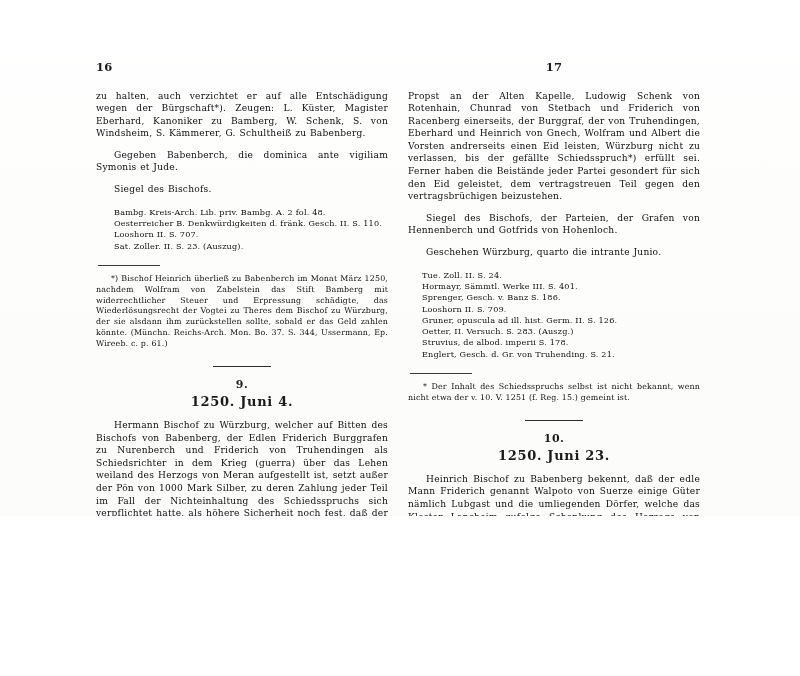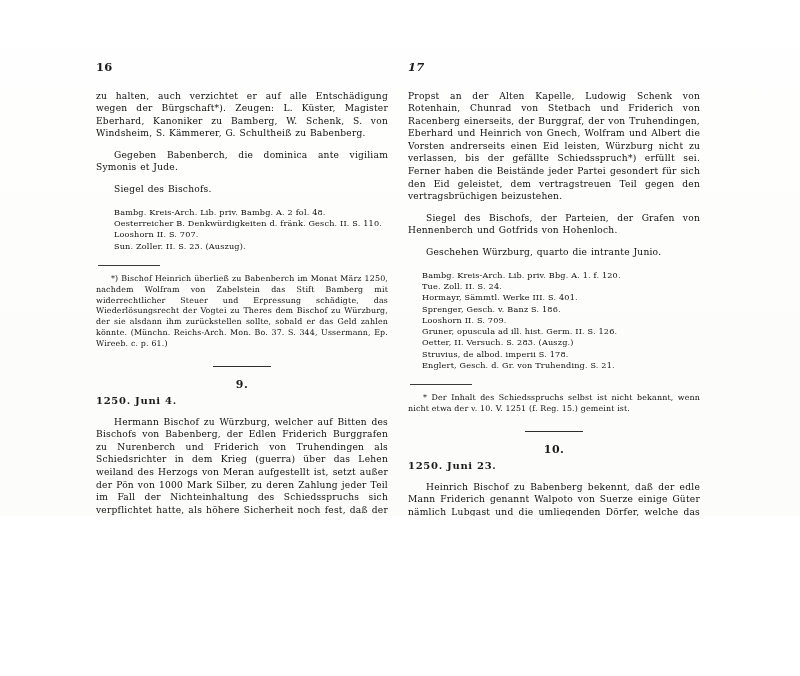--- a/index.html
+++ b/index.html
@@ -41,21 +41,21 @@
 
   .folio {
     font-family: "DejaVu Serif", "Liberation Serif", serif;
     font-weight: bold;
     font-size: 11.5px;
     letter-spacing: 0.3px;
     margin: 0 0 16px 0;
     line-height: 1;
   }
   .folio-left  { text-align: left; }
-  .folio-right { text-align: left; font-style: italic; }
+  .folio-right { text-align: center; }
 
   
   .frak {
     font-family: "DejaVu Serif", "Liberation Serif", serif;
     font-size: 9.1px;
     line-height: 12.6px;
     text-align: justify;
     text-justify: inter-word;
     letter-spacing: 0.22px;
     word-spacing: 0.6px;
@@ -107,24 +107,24 @@
   .sec-num {
     text-align: center;
     font-family: "DejaVu Serif", "Liberation Serif", serif;
     font-weight: bold;
     font-size: 11px;
     line-height: 1.1;
     margin: 0 0 4px 0;
     letter-spacing: 0.4px;
   }
   .sec-date {
-    text-align: left;
-    font-family: "DejaVu Serif", "Liberation Serif", serif;
-    font-weight: bold;
-    font-size: 10px;
+    text-align: center;
+    font-family: "DejaVu Serif", "Liberation Serif", serif;
+    font-weight: bold;
+    font-size: 13px;
     line-height: 1.15;
     margin: 0 0 7px 0;
     letter-spacing: 0.7px;
   }
 
   .signature {
     position: absolute;
     right: 96px;
     bottom: 118px;
     font-size: 10px;
@@ -148,21 +148,21 @@
       <p class="frak para-cont">zu halten, auch verzichtet er auf alle Entschädigung wegen der Bürgschaft*). Zeugen: L. Küster, Magister Eberhard, Kanoniker zu Bamberg, W. Schenk, S. von Windsheim, S. Kämmerer, G. Schultheiß zu Babenberg.</p>
 
       <p class="frak para">Gegeben Babenberch, die dominica ante vigiliam Symonis et Jude.</p>
 
       <p class="frak para">Siegel des Bischofs.</p>
 
       <div class="cites">
         <div class="line">Bambg. Kreis-Arch. Lib. priv. Bambg. A. 2 fol. 48.</div>
         <div class="line">Oesterreicher B. Denkwürdigkeiten d. fränk. Gesch. II. S. 110.</div>
         <div class="line">Looshorn II. S. 707.</div>
-        <div class="line">Sun. Zoller. II. S. 23. (Auszug).</div>
+        <div class="line">Sat. Zoller. II. S. 23. (Auszug).</div>
       </div>
 
       <div class="fn-rule"></div>
 
       <p class="footnote">
         <span>*)</span>
         <span>Bischof Heinrich überließ zu Babenberch im Monat März 1250, nachdem Wolfram von Zabelstein das Stift Bamberg mit widerrechtlicher Steuer und Erpressung schädigte, das Wiederlösungsrecht der Vogtei zu Theres dem Bischof zu Würzburg, der sie alsdann ihm zurückstellen sollte, sobald er das Geld zahlen könnte. (Münchn. Reichs-Arch. Mon. Bo. 37. S. 344, Ussermann, Ep. Wireeb. c. p. 61.)</span>
       </p>
 
       <div class="sec-divider"></div>
@@ -178,21 +178,20 @@
 
       <div class="folio folio-right">17</div>
 
       <p class="frak para-cont">Propst an der Alten Kapelle, Ludowig Schenk von Rotenhain, Chunrad von Stetbach und Friderich von Racenberg einerseits, der Burggraf, der von Truhendingen, Eberhard und Heinrich von Gnech, Wolfram und Albert die Vorsten andrerseits einen Eid leisten, Würzburg nicht zu verlassen, bis der gefällte Schiedsspruch*) erfüllt sei. Ferner haben die Beistände jeder Partei gesondert für sich den Eid geleistet, dem vertragstreuen Teil gegen den vertragsbrüchigen beizustehen.</p>
 
       <p class="frak para">Siegel des Bischofs, der Parteien, der Grafen von Hennenberch und Gotfrids von Hohenloch.</p>
 
       <p class="frak para">Geschehen Würzburg, quarto die intrante Junio.</p>
 
       <div class="cites cites-right">
-        <div class="line">Bambg. Kreis-Arch. Lib. priv. Bbg. A. 1. f. 120.</div>
         <div class="line">Tue. Zoll. II.  S. 24.</div>
         <div class="line">Hormayr, Sämmtl. Werke III. S. 401.</div>
         <div class="line">Sprenger, Gesch. v. Banz S. 186.</div>
         <div class="line">Looshorn II. S. 709.</div>
         <div class="line">Gruner, opuscula ad ill. hist. Germ. II. S. 126.</div>
         <div class="line">Oetter, II. Versuch. S. 283.  (Auszg.)</div>
         <div class="line">Struvius, de albod. imperii S. 178.</div>
         <div class="line">Englert, Gesch. d. Gr. von Truhending. S. 21.</div>
       </div>
 

